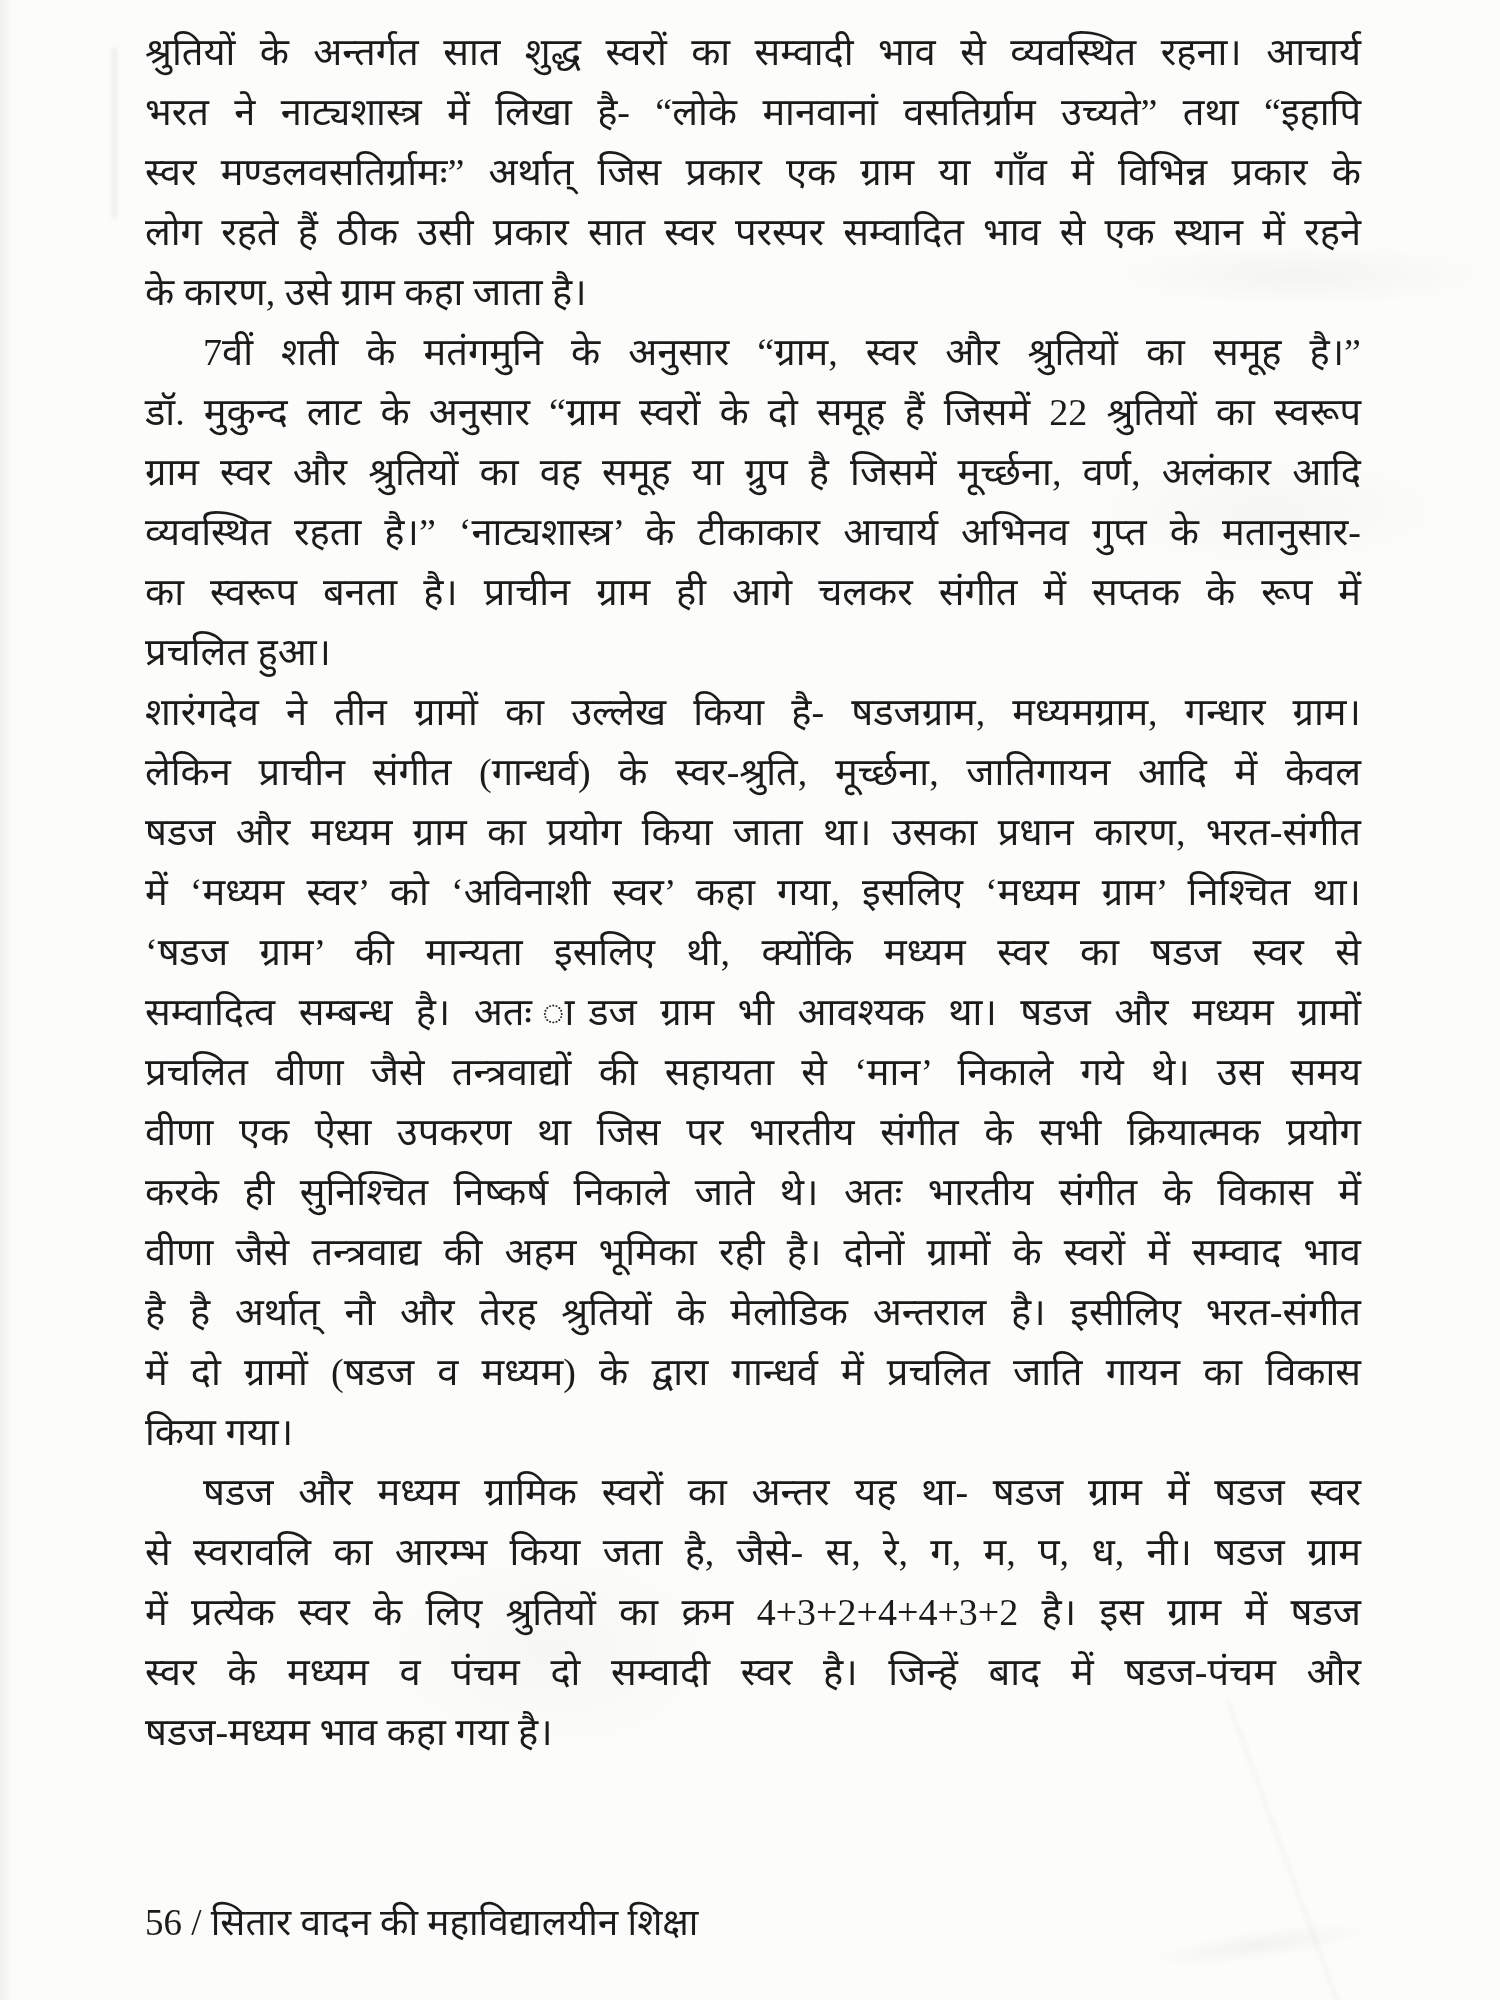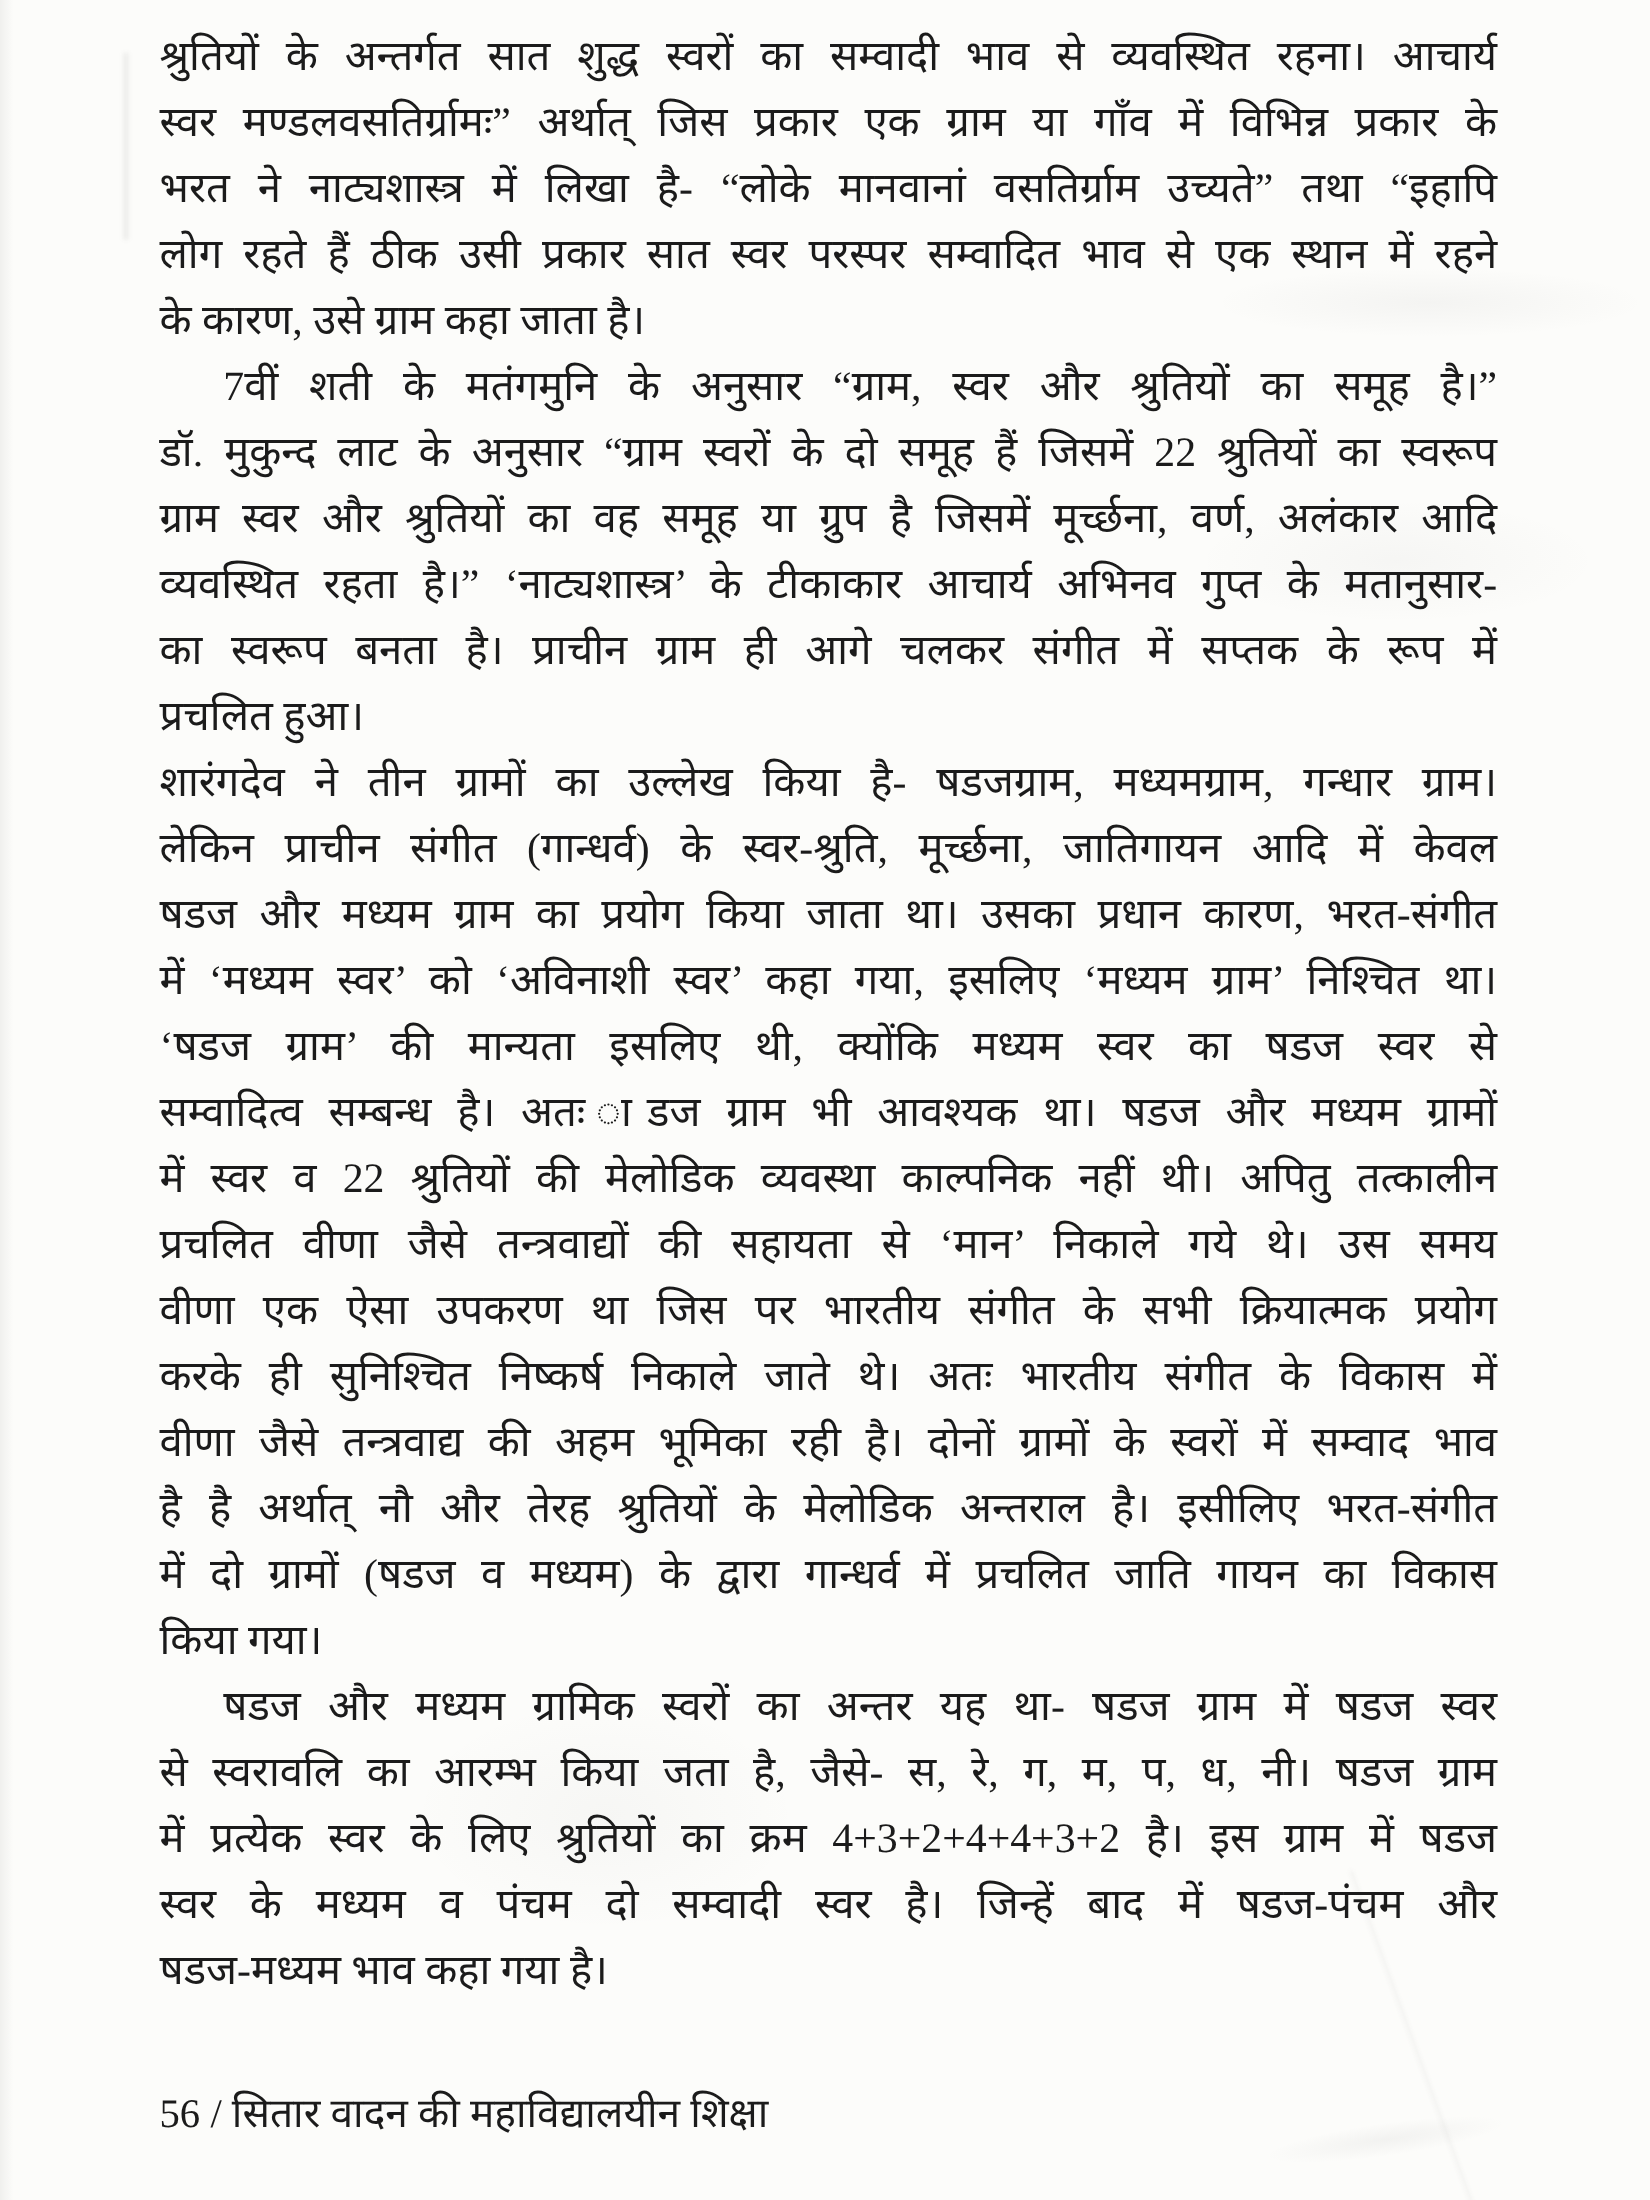--- a/index.html
+++ b/index.html
@@ -64,37 +64,36 @@
 </head>
 <body>
 
 <div class="page">
   <div class="artifact edge-streak"></div>
   <div class="artifact crease"></div>
   <div class="artifact bottom-smudge"></div>
 
   <div class="text-block">
       <p class="ln">श्रुतियों के अन्तर्गत सात शुद्ध स्वरों का सम्वादी भाव से व्यवस्थित रहना। आचार्य</p>
+      <p class="ln">भरत ने नाट्यशास्त्र में लिखा है- “लोके मानवानां वसतिर्ग्राम उच्यते” तथा “इहापि</p>
       <p class="ln">स्वर मण्डलवसतिर्ग्रामः” अर्थात् जिस प्रकार एक ग्राम या गाँव में विभिन्न प्रकार के</p>
-      <p class="ln">भरत ने नाट्यशास्त्र में लिखा है- “लोके मानवानां वसतिर्ग्राम उच्यते” तथा “इहापि</p>
       <p class="ln">लोग रहते हैं ठीक उसी प्रकार सात स्वर परस्पर सम्वादित भाव से एक स्थान में रहने</p>
       <p class="ln end">के कारण, उसे ग्राम कहा जाता है।</p>
       <p class="ln ind">7वीं शती के मतंगमुनि के अनुसार “ग्राम, स्वर और श्रुतियों का समूह है।”</p>
       <p class="ln">डॉ. मुकुन्द लाट के अनुसार “ग्राम स्वरों के दो समूह हैं जिसमें 22 श्रुतियों का स्वरूप</p>
       <p class="ln">ग्राम स्वर और श्रुतियों का वह समूह या ग्रुप है जिसमें मूर्च्छना, वर्ण, अलंकार आदि</p>
       <p class="ln">व्यवस्थित रहता है।” ‘नाट्यशास्त्र’ के टीकाकार आचार्य अभिनव गुप्त के मतानुसार-</p>
       <p class="ln">का स्वरूप बनता है। प्राचीन ग्राम ही आगे चलकर संगीत में सप्तक के रूप में</p>
       <p class="ln end">प्रचलित हुआ।</p>
       <p class="ln">शारंगदेव ने तीन ग्रामों का उल्लेख किया है- षडजग्राम, मध्यमग्राम, गन्धार ग्राम।</p>
       <p class="ln">लेकिन प्राचीन संगीत (गान्धर्व) के स्वर-श्रुति, मूर्च्छना, जातिगायन आदि में केवल</p>
       <p class="ln">षडज और मध्यम ग्राम का प्रयोग किया जाता था। उसका प्रधान कारण, भरत-संगीत</p>
       <p class="ln">में ‘मध्यम स्वर’ को ‘अविनाशी स्वर’ कहा गया, इसलिए ‘मध्यम ग्राम’ निश्चित था।</p>
       <p class="ln">‘षडज ग्राम’ की मान्यता इसलिए थी, क्योंकि मध्यम स्वर का षडज स्वर से</p>
       <p class="ln">सम्वादित्व सम्बन्ध है। अतः ाडज ग्राम भी आवश्यक था। षडज और मध्यम ग्रामों</p>
-      <p class="ln">में स्वर व 22 श्रुतियों की मेलोडिक व्यवस्था काल्पनिक नहीं थी। अपितु तत्कालीन</p>
       <p class="ln">प्रचलित वीणा जैसे तन्त्रवाद्यों की सहायता से ‘मान’ निकाले गये थे। उस समय</p>
       <p class="ln">वीणा एक ऐसा उपकरण था जिस पर भारतीय संगीत के सभी क्रियात्मक प्रयोग</p>
       <p class="ln">करके ही सुनिश्चित निष्कर्ष निकाले जाते थे। अतः भारतीय संगीत के विकास में</p>
       <p class="ln">वीणा जैसे तन्त्रवाद्य की अहम भूमिका रही है। दोनों ग्रामों के स्वरों में सम्वाद भाव</p>
       <p class="ln">है है अर्थात् नौ और तेरह श्रुतियों के मेलोडिक अन्तराल है। इसीलिए भरत-संगीत</p>
       <p class="ln">में दो ग्रामों (षडज व मध्यम) के द्वारा गान्धर्व में प्रचलित जाति गायन का विकास</p>
       <p class="ln end">किया गया।</p>
       <p class="ln ind">षडज और मध्यम ग्रामिक स्वरों का अन्तर यह था- षडज ग्राम में षडज स्वर</p>
       <p class="ln">से स्वरावलि का आरम्भ किया जता है, जैसे- स, रे, ग, म, प, ध, नी। षडज ग्राम</p>
       <p class="ln">में प्रत्येक स्वर के लिए श्रुतियों का क्रम 4+3+2+4+4+3+2 है। इस ग्राम में षडज</p>

